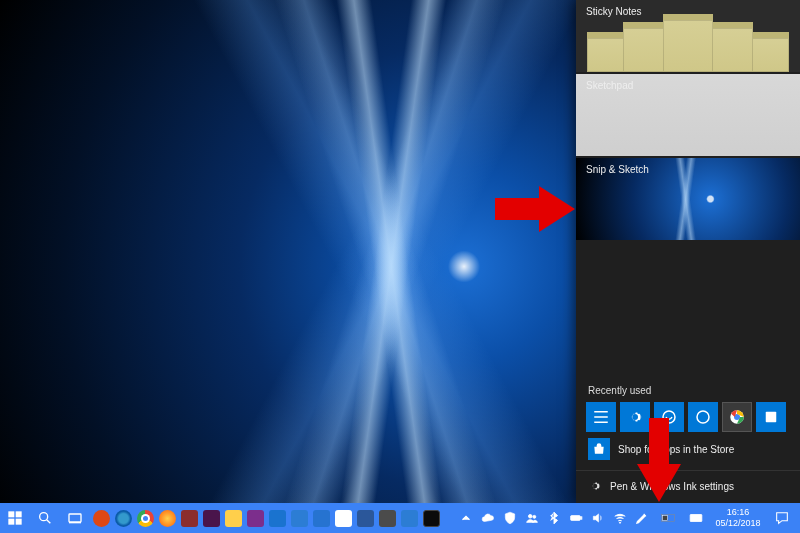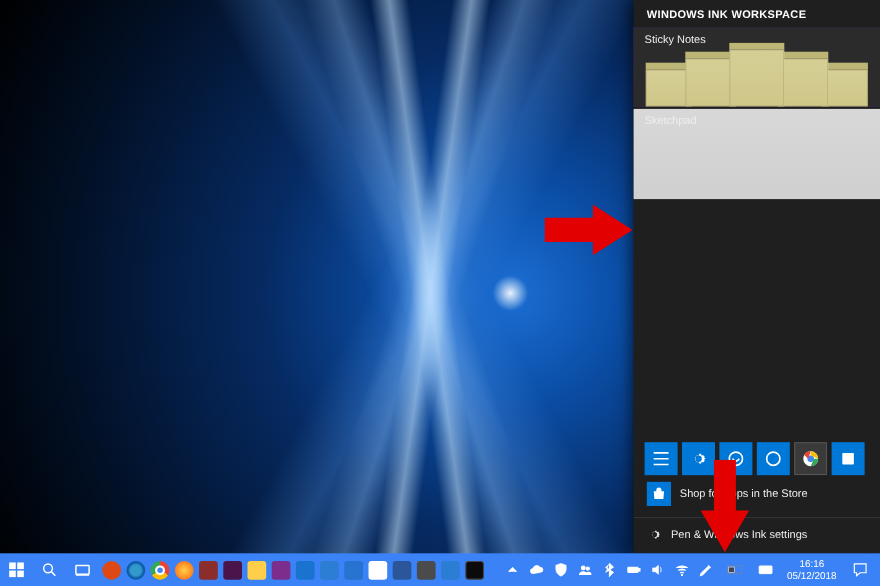--- a/index.html
+++ b/index.html
@@ -87,41 +87,45 @@
   .app { width:22px; display:flex; align-items:center; justify-content:center; }
   .app .ic { width:17px; height:17px; border-radius:3px; display:flex; align-items:center; justify-content:center; }
 </style>
 </head>
 <body>
 <div class="screen">
 
   <div class="desktop"></div>
 
   <div class="ink-panel">
-    <div class="ink-title">WINDOWS INK WORKSPACE</div>
 
     <div class="ink-item">
       <span class="label">Sticky Notes</span>
       <div class="sticky-wrap ink-item-preview">
         <div class="note s1"></div>
           <div class="note s2"></div>
           <div class="note s3"></div>
           <div class="note s4"></div>
           <div class="note s5"></div>
       </div>
     </div>
 
     <div class="ink-item">
       <span class="label">Sketchpad</span>
       <div class="sketchpad-preview ink-item-preview"></div>
     </div>
 
+    <div class="ink-item">
+      <span class="label">Snip &amp; Sketch</span>
+      <div class="snip-preview ink-item-preview"></div>
+    </div>
 
     <div class="section-gap"></div>
 
+    <div class="section-label">Recently used</div>
     <div class="recent-row">
       <div class="recent-tile">
         <svg viewBox="0 0 24 24" fill="none" stroke="#fff" stroke-width="2">
             <path d="M3 5h18M3 12h18M3 19h18"></path>
           </svg>
       </div>
       <div class="recent-tile">
         <svg viewBox="0 0 24 24" fill="#fff">
             <path d="M12 8a4 4 0 100 8 4 4 0 000-8zm9 4l-2 .7.4 2-1.6 1.6-2-.4-.7 2h-2.2l-.7-2-2 .4L8.6 14.7l.4-2L7 12l2-.7-.4-2L10.2 7.7l2 .4.7-2h2.2l.7 2 2-.4 1.6 1.6-.4 2z"></path>
           </svg>

